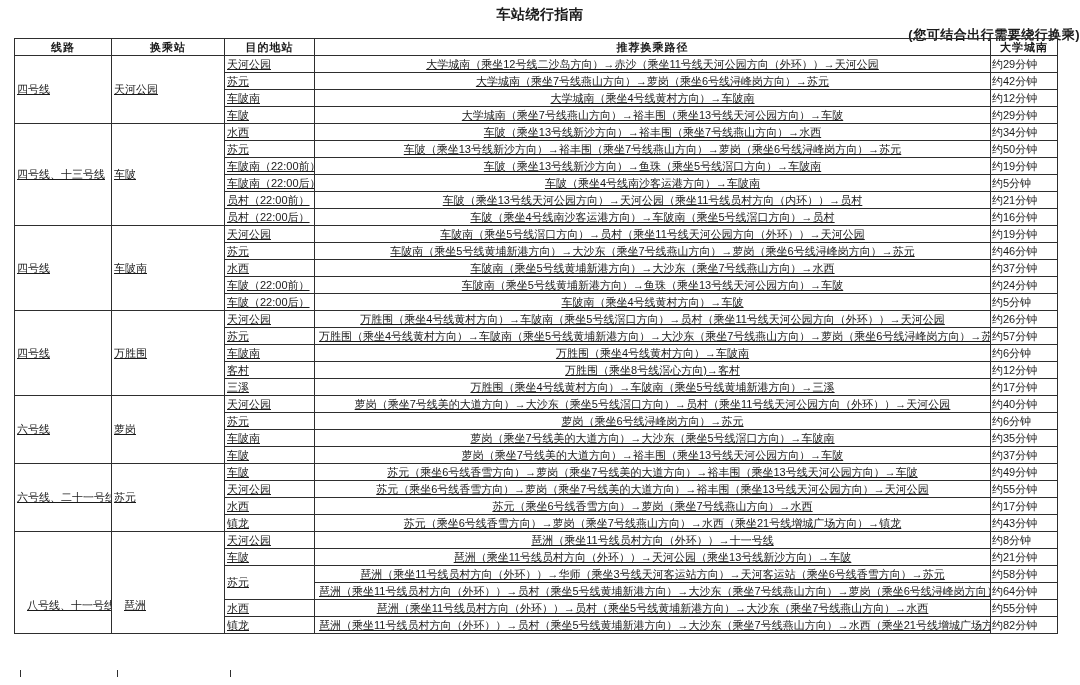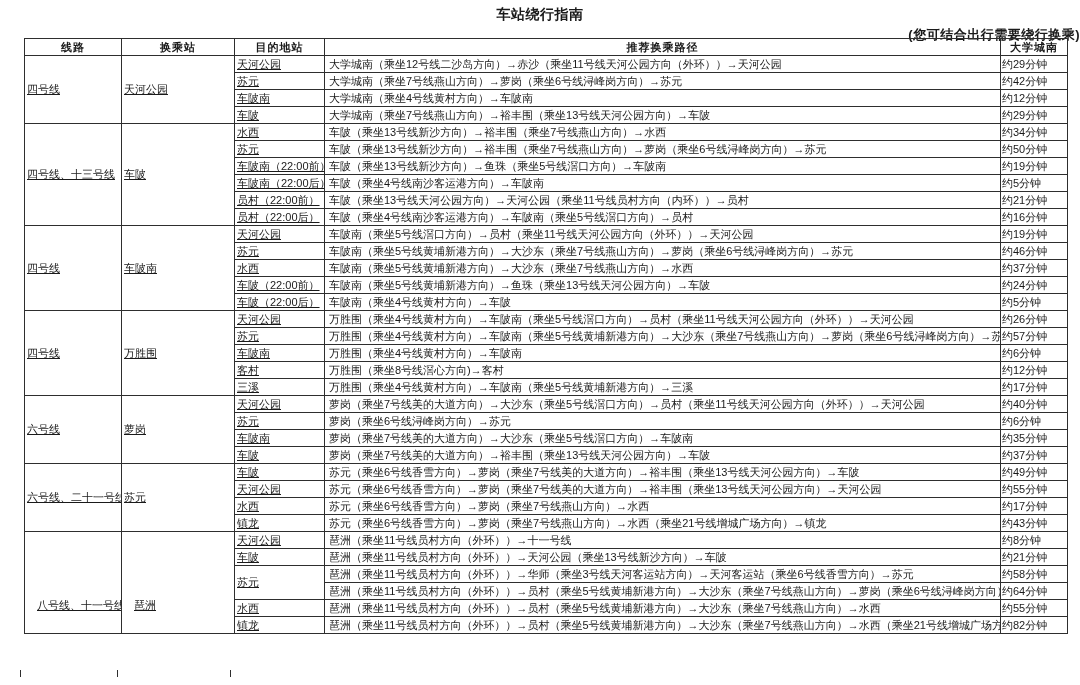--- a/index.html
+++ b/index.html
@@ -1,27 +1,27 @@
 <!DOCTYPE html>
 <html><head>
 <meta charset="utf-8">
 <style>
   * { margin:0; padding:0; box-sizing:border-box; }
   html,body { width:1080px; height:685px; background:#ffffff; overflow:hidden;
     font-family:"Liberation Sans","DejaVu Sans",sans-serif; color:#1a1a1a; }
   .page { position:relative; width:1080px; height:685px;border-radius:22px; }
   .title { text-align:center; font-size:14px; font-weight:bold; padding-top:6px; letter-spacing:.5px; }
   .subtitle { text-align:right; font-size:13px; font-weight:bold; margin-top:2px; letter-spacing:.5px; }
-  table.guide { position:absolute; left:24px; top:38px; width:1043px;
+  table.guide { position:absolute; left:14px; top:38px; width:1043px;
     border-collapse:collapse; table-layout:fixed; }
   table.guide td, table.guide th { border:1px solid #2e2e2e; font-size:11px;
     height:17px; line-height:1.1; white-space:nowrap; overflow:hidden; vertical-align:middle; }
   th { font-weight:bold; text-align:center; height:19px; font-size:11.5px; letter-spacing:1px; }
   td.center { padding:0 2px;text-decoration:underline; }
-  td.route { text-align:left; padding:0 4px; }
+  td.route { text-align:center; padding:0 4px;text-decoration:underline; }
   td.time { text-align:left; padding:0 1px; }
   td.cutcell { border-bottom:none; padding-top:46px;padding-left:12px; }
   .stub { position:absolute; width:1px; background:#2e2e2e; height:7px; top:670px; }
 </style>
 </head>
 <body>
 
 <div class="page">
   <div class="title">车站绕行指南</div>
   <div class="subtitle">(您可结合出行需要绕行换乘)</div>

